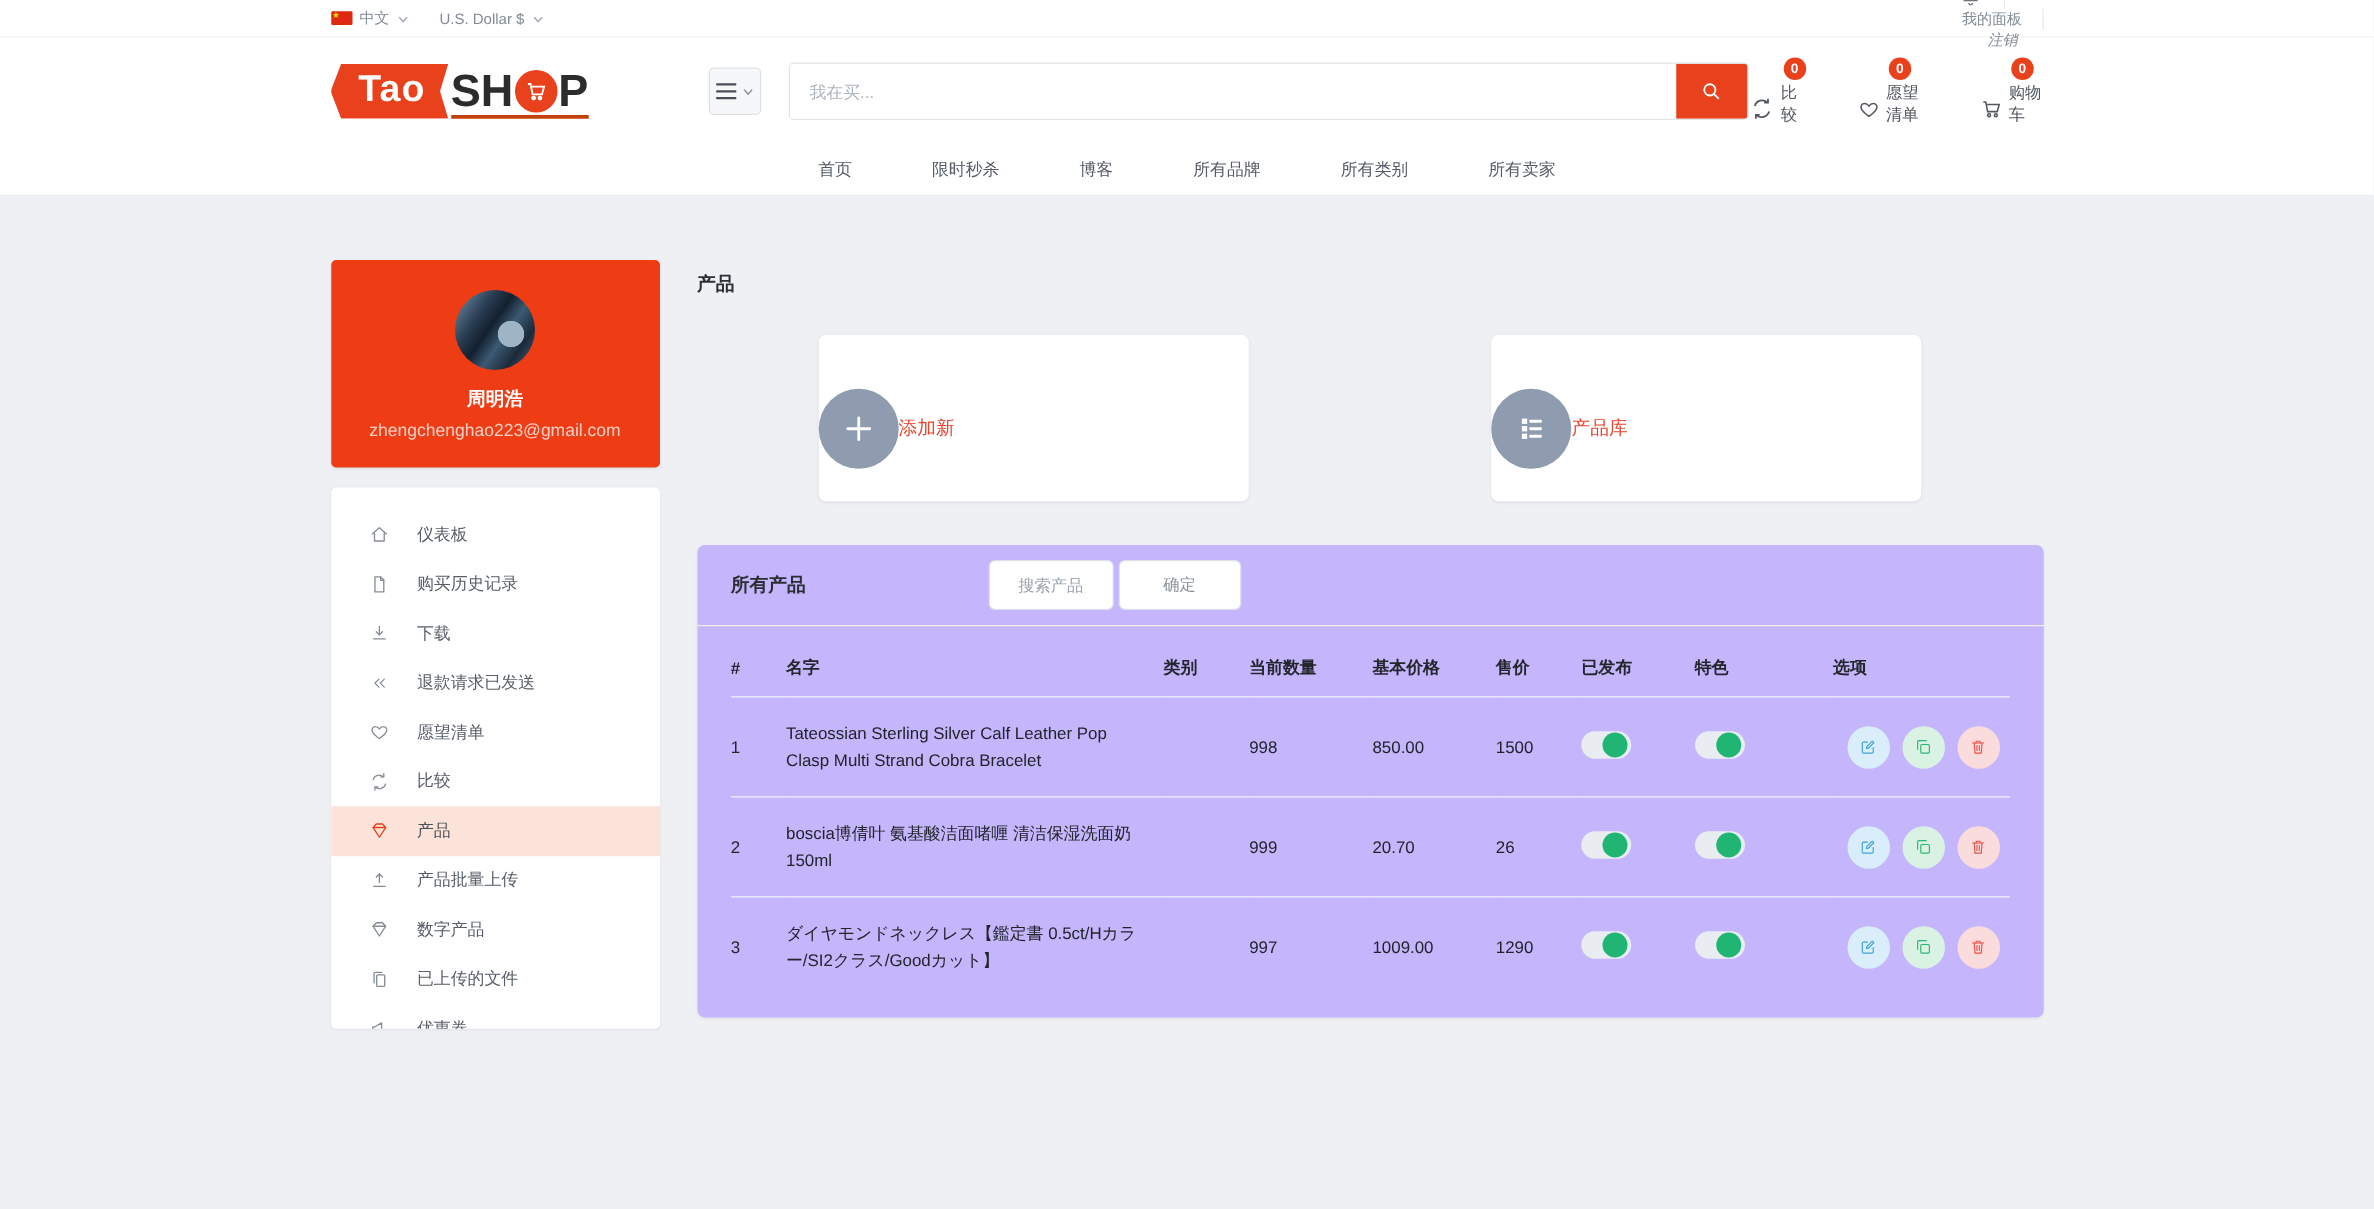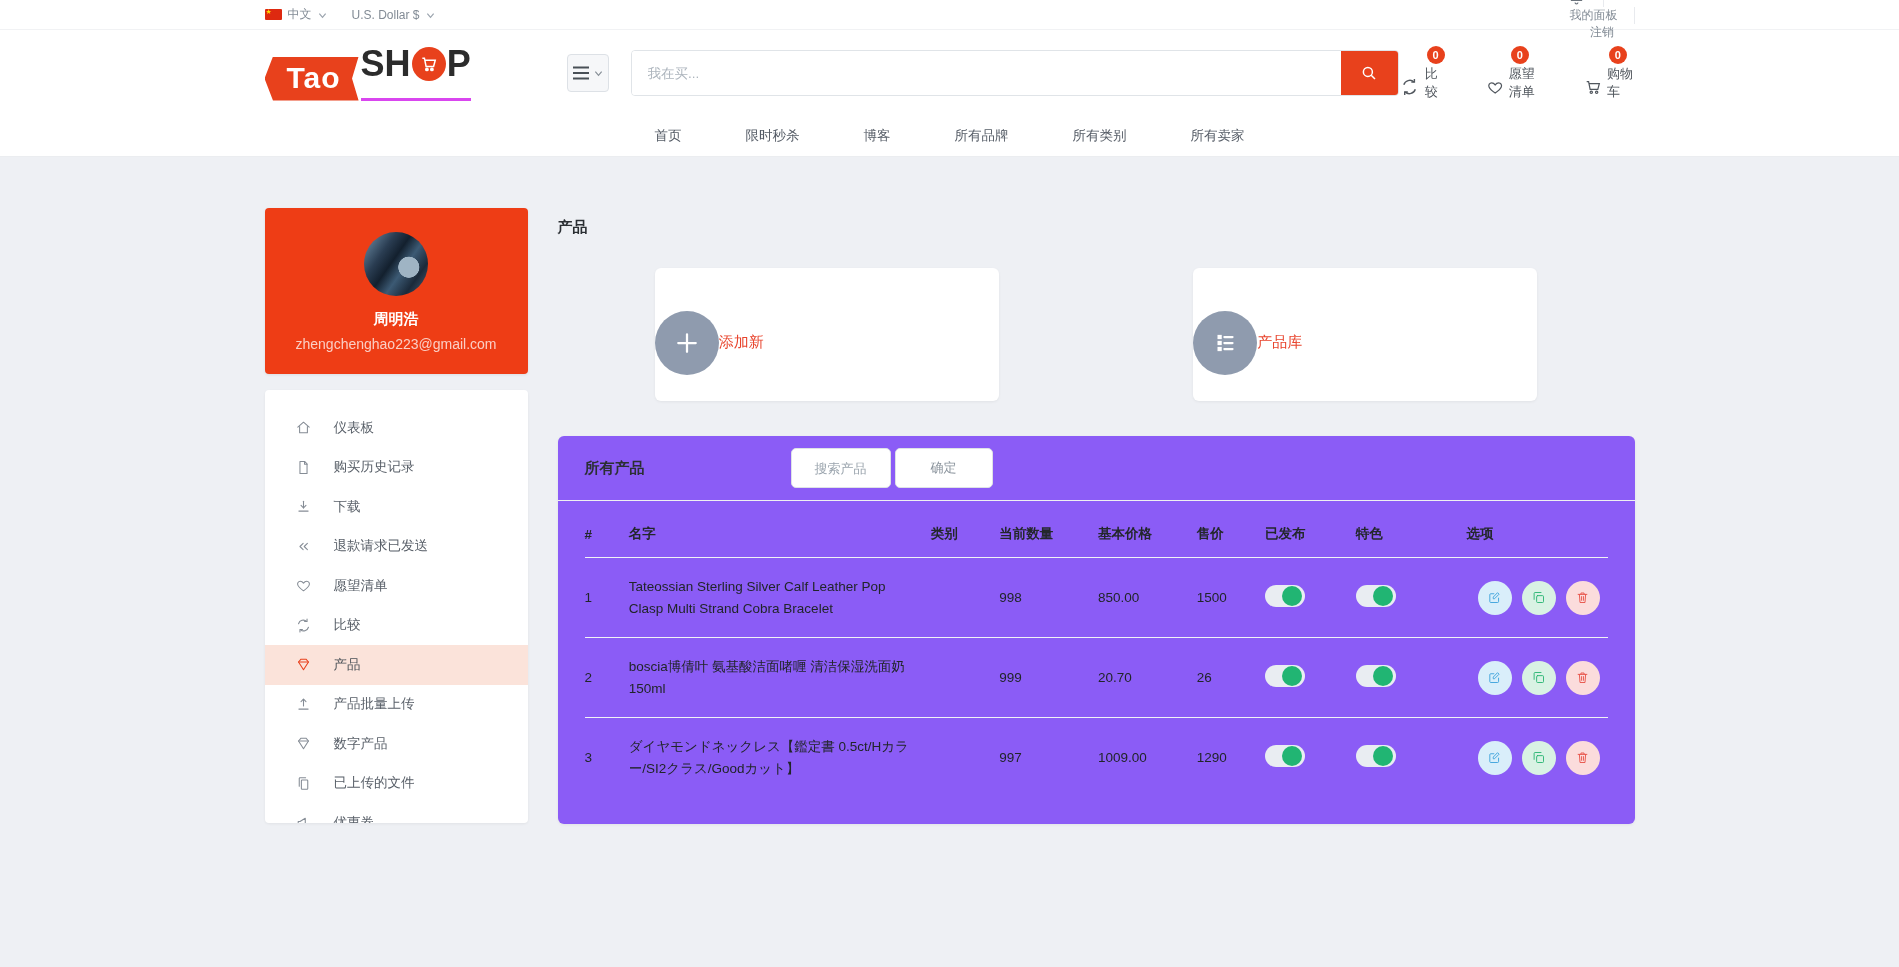--- a/index.html
+++ b/index.html
@@ -20,32 +20,32 @@
   .tb-left { display:flex; align-items:center; gap:26px; }
   .tb-item { display:flex; align-items:center; gap:6px; cursor:pointer; }
   .flag { width:17px; height:11px; background:#de2910; position:relative; display:inline-block; border-radius:1px; }
   .flag:before { content:"★"; color:#ffde00; font-size:7px; position:absolute; left:1px; top:-1px; }
   .chev { width:8px; height:8px; display:inline-block; }
   .chev svg { display:block; }
   .tb-right { margin-left:auto; display:flex; align-items:center;flex-direction:column; }
   .bell-wrap { position:relative; padding:0 18px 0 0; margin-right:16px; border-right:1px solid #e8eaee; height:18px; display:flex; align-items:center; }
   .bell-dot { position:absolute; top:-3px; left:12px; width:8px; height:8px; background:#e8411c; border-radius:50%; }
   .tb-link { padding:0 16px; border-right:1px solid #e8eaee; cursor:pointer; }
-  .tb-link:last-child { border-right:none; padding-right:0; }
+  .tb-link:last-child { border-right:none; padding-right:0;font-style:italic; }
 
   
   .header { background:#fff; height:86px; }
   .header .container { height:100%; display:flex; align-items:center; }
   .logo { display:flex; align-items:flex-end; cursor:pointer; }
   .logo-tao {
     background:var(--accent); color:#fff; font-weight:bold; font-size:30px;
     padding:4px 18px 6px 22px; letter-spacing:1px;
     clip-path:polygon(9% 0,100% 0,93% 50%,100% 100%,9% 100%,0 50%);
   }
-  .logo-shop { display:flex; align-items:center; font-size:36px; font-weight:bold; color:#2c2c2c; border-bottom:3px solid #d946ef; padding-bottom:16px; margin-left:2px; line-height:1; }
+  .logo-shop { display:flex; align-items:center; font-size:36px; font-weight:bold; color:#2c2c2c; border-bottom:3px solid #c2410c; padding-bottom:1px; margin-left:2px; line-height:1; }
   .logo-cart-circle { width:34px; height:34px; border-radius:50%; background:var(--accent); display:flex; align-items:center; justify-content:center; margin:0 1px; }
   .cat-btn { margin-left:96px; width:50px; height:38px; background:#f6f7f9; border:1px solid #dde1e6; border-radius:4px; display:flex; align-items:center; justify-content:center; gap:4px; cursor:pointer; }
   .search-wrap { margin-left:22px; flex:0 0 768px; height:46px; border:1px solid #e0e4e8; border-radius:4px; display:flex; overflow:hidden; background:#fff; }
   .search-input { flex:1; border:none; outline:none; padding:0 16px; font-size:13.5px; color:#495057; font-family:inherit; }
   .search-input::placeholder { color:#adb5bd; }
   .search-btn { width:57px; background:var(--accent); border:none; cursor:pointer; display:flex; align-items:center; justify-content:center; }
   .hacts { margin-left:auto; display:flex; align-items:flex-end; gap:38px; }
   .hact { display:flex; align-items:flex-end; gap:5px; cursor:pointer; color:#51575e; }
   .hact .hicon { margin-bottom:2px; }
   .hcol { display:flex; flex-direction:column; align-items:flex-start; }
@@ -79,21 +79,21 @@
   .side-item.active .slabel { color:#4c5258; }
 
   main { flex:1; min-width:0; }
   .page-title { font-size:15px; font-weight:bold; color:#2b2f33; margin-top:10px; }
   .cards-row { display:flex; margin-top:31px; }
   .cards-row .half { width:50%; display:flex; justify-content:center; }
   .big-card { width:344px; height:133px; background:#fff; border-radius:6px; box-shadow:0 1px 3px rgba(0,0,0,.06); display:flex; flex-direction:row; align-items:center; cursor:pointer; }
   .big-circle { width:64px; height:64px; border-radius:50%; background:#8f9bae; margin-top:16px; display:flex; align-items:center; justify-content:center; color:#fff; }
   .big-label { color:#e8442d; font-size:15px; margin-top:16px; }
 
-  .panel { background:#8b5cf6; border-radius:6px; margin-top:35px; box-shadow:0 1px 3px rgba(0,0,0,.06); padding-bottom:26px; }
+  .panel { background:#c4b5fd; border-radius:6px; margin-top:35px; box-shadow:0 1px 3px rgba(0,0,0,.06); padding-bottom:16px; }
   .panel-head { height:65px; display:flex; align-items:center; padding:0 27px; border-bottom:1px solid #eef0f2; }
   .panel-title { font-size:15px; font-weight:bold; color:#2b2f33; }
   .panel-search { margin-left:146px; width:100px; height:40px; border:1px solid #dee2e6; border-radius:5px; text-align:center; font-size:13px; color:#495057; outline:none; font-family:inherit; }
   .panel-search::placeholder { color:#9aa4ad; }
   .panel-ok { margin-left:4px; width:98px; height:40px; border:1px solid #dee2e6; border-radius:5px; background:#fff; font-size:13px; color:#8a939c; cursor:pointer; font-family:inherit; }
 
   table.prod { width:calc(100% - 54px); margin:6px 27px 0; border-collapse:collapse; table-layout:fixed; }
   table.prod th { text-align:left; font-size:13.5px; font-weight:bold; color:#23272b; padding:18px 8px 14px 0; }
   table.prod td { font-size:13.5px; color:#212529; padding:18px 8px 18px 0; border-top:1px solid #f1f3f5; vertical-align:middle; }
   table.prod tr.head-row th { border-bottom:none; }

